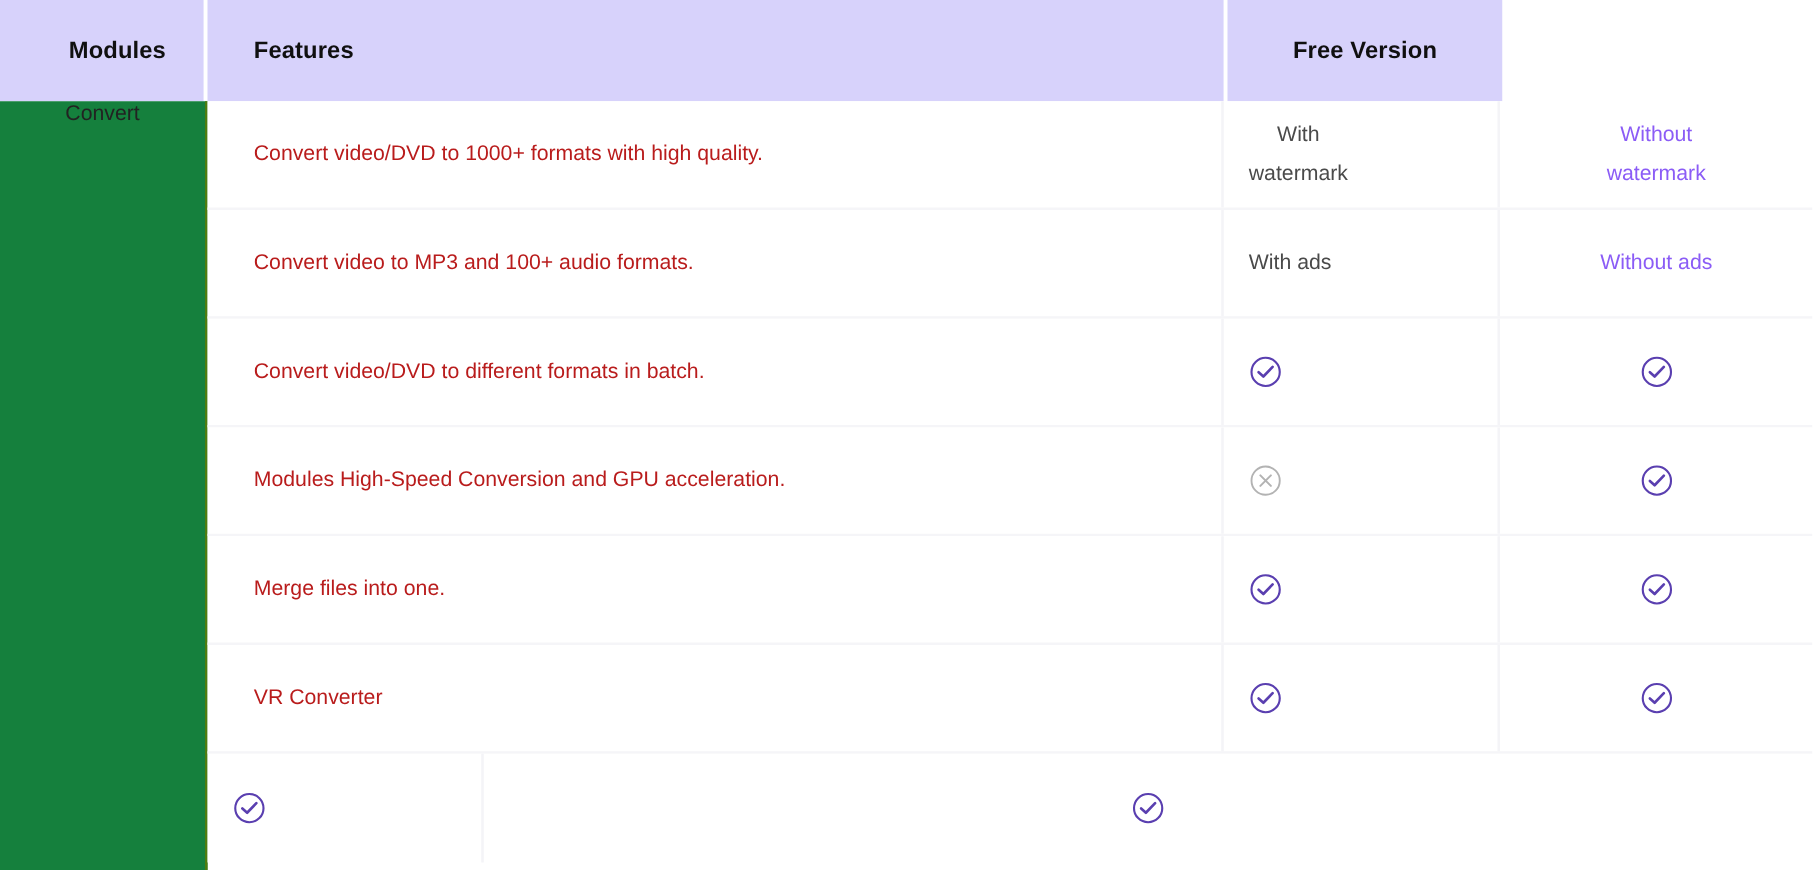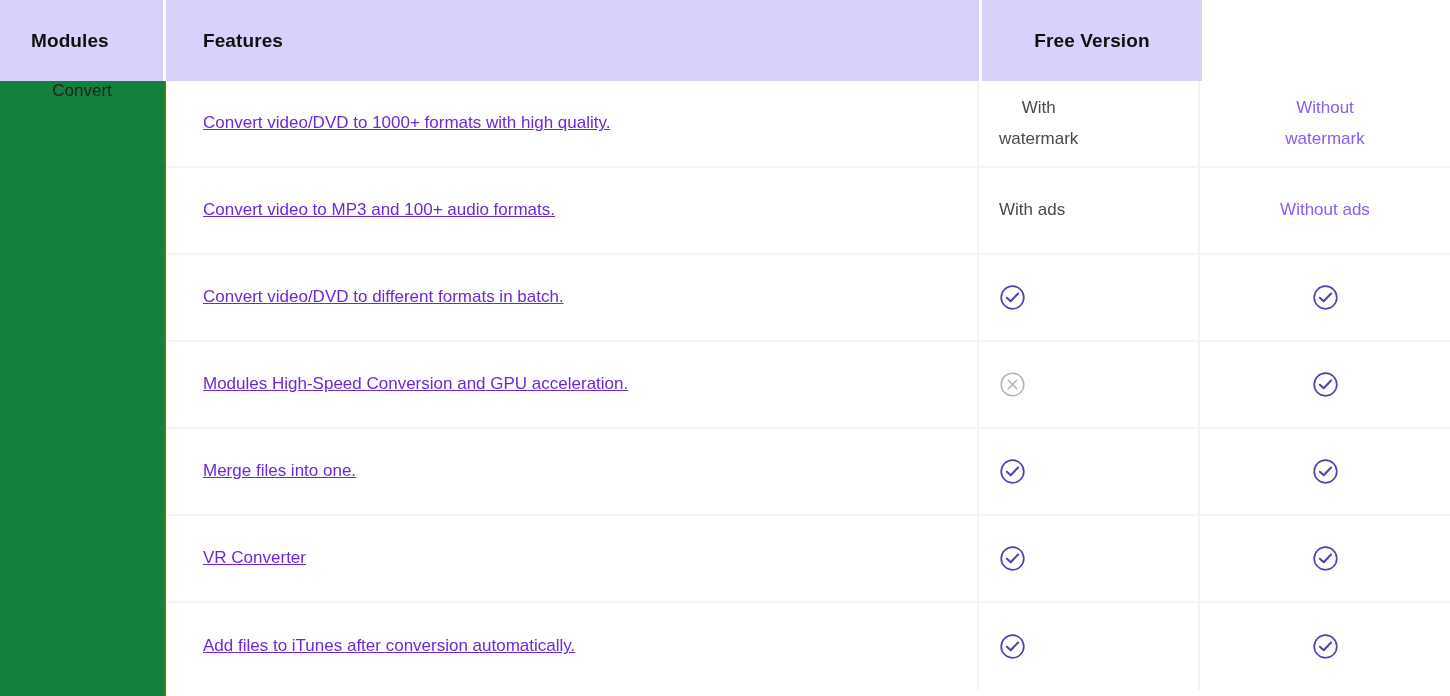--- a/index.html
+++ b/index.html
@@ -31,21 +31,21 @@
     background: #d7d2fb;
     display: flex;
     align-items: center;
     height: 81px;
     font-size: 19px;
     font-weight: bold;
     color: #101010;
     letter-spacing: 0.1px;
   }
 
-  .head-modules  { width: 163px; padding-left: 31px; justify-content: flex-start; }
+  .head-modules  { width: 163px; padding-left: 55px; justify-content: flex-start; }
   .head-gap      { width: 3px; background: #ffffff; height: 81px; flex: none; }
   .head-features { width: 813px; padding-left: 37px; justify-content: flex-start; }
   .head-free     { width: 220px; justify-content: center; }
   .head-premium  { width: 248px; justify-content: center; }
 
   
   .table-body {
     display: flex;
     width: 100%;
     height: 615px;
@@ -84,24 +84,23 @@
   .feature-row:last-child { border-bottom: none; }
 
   .cell-feature {
     width: 813px;
     flex: none;
     display: flex;
     align-items: center;
     padding-left: 37px;
     padding-right: 20px;
     font-size: 17px;
-    color: #6d28d9;
+    color: #b91c1c;
     border-right: 2px solid #f4f4f7;
     line-height: 1.45;
-    text-decoration: underline;
   }
 
   .cell-free {
     width: 221px;
     flex: none;
     display: flex;
     align-items: center;
     justify-content: flex-start;
     border-right: 2px solid #f4f4f7;
     font-size: 17px;
@@ -251,21 +250,20 @@
           <div class="cell-premium">
             <span class="icon-wrap">
               <svg width="27" height="27" viewBox="0 0 27 27" aria-hidden="true">
                 <circle cx="13.5" cy="13.5" r="11.3" fill="none" stroke="#5a3fb0" stroke-width="1.7"></circle>
                 <path d="M7.9 13.8 L11.7 17.2 L19.1 9.5" fill="none" stroke="#5a3fb0" stroke-width="2.1" stroke-linecap="round" stroke-linejoin="round"></path>
               </svg>
             </span>
           </div>
         </div>
         <div class="feature-row">
-          <div class="cell-feature">Add files to iTunes after conversion automatically.</div>
           <div class="cell-free">
             <span class="icon-wrap">
               <svg width="27" height="27" viewBox="0 0 27 27" aria-hidden="true">
                 <circle cx="13.5" cy="13.5" r="11.3" fill="none" stroke="#5a3fb0" stroke-width="1.7"></circle>
                 <path d="M7.9 13.8 L11.7 17.2 L19.1 9.5" fill="none" stroke="#5a3fb0" stroke-width="2.1" stroke-linecap="round" stroke-linejoin="round"></path>
               </svg>
             </span>
           </div>
           <div class="cell-premium">
             <span class="icon-wrap">

